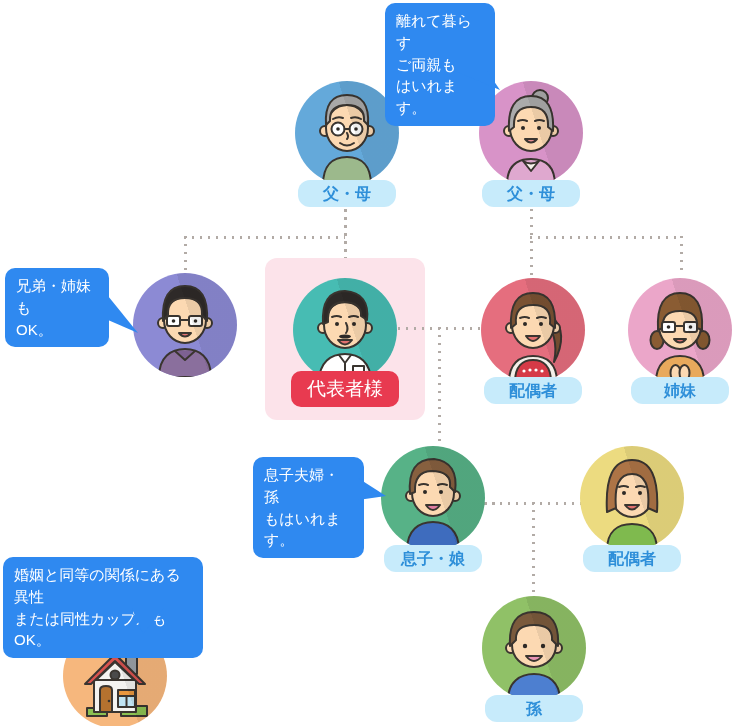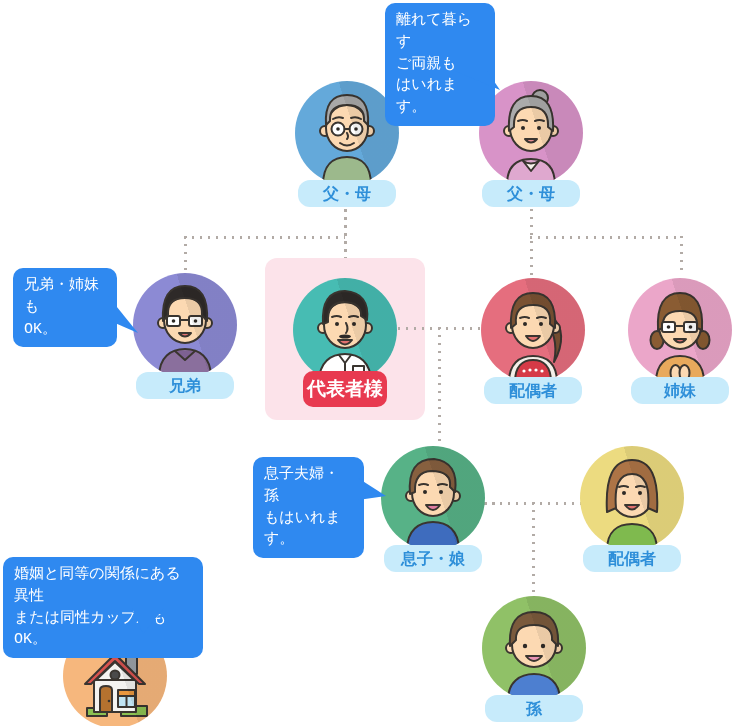--- a/index.html
+++ b/index.html
@@ -20,27 +20,27 @@
   .circle::after{content:"";position:absolute;inset:0;border-radius:50%;
       background:linear-gradient(72deg,rgba(0,0,0,0) 56%,rgba(0,0,0,0.07) 56%);}
   .c-father{background:#64a9da}.c-mother{background:#d893c8}.c-brother{background:#8c8ad4}
   .c-representative{background:#47bcb3}.c-spouse{background:#e56e7e}.c-sister{background:#eba6c9}
   .c-son{background:#57b287}.c-son-spouse{background:#ecdb80}.c-grandson{background:#90c167}
   .c-house{background:#f6b77d}
 
   .pill{position:absolute;left:50%;transform:translateX(-50%);top:99px;width:98px;height:27px;line-height:27px;
       text-align:center;background:#c7ebfb;color:#2e8fd9;font-size:16px;font-weight:bold;border-radius:12px;
       white-space:nowrap;z-index:3;}
-  .badge{position:absolute;left:50%;transform:translateX(-50%);top:93px;width:84px;height:36px;line-height:36px;
-      text-align:center;background:#e83a50;color:#ffffff;font-size:19px;font-weight:bold;border-radius:10px;
+  .badge{position:absolute;left:50%;transform:translateX(-50%);top:93px;width:108px;height:36px;line-height:36px;
+      text-align:center;background:#e83a50;color:#ffffff;font-size:19px;font-weight:normal;border-radius:10px;
       white-space:nowrap;z-index:3;}
 
   
   .bubble{position:absolute;box-sizing:border-box;background:#2f89f0;color:#ffffff;border-radius:10px;
-      padding:7px 11px;font-size:15px;line-height:1.45;white-space:pre-line;z-index:4;font-family:Liberation Mono, monospace;}
+      padding:7px 11px;font-size:15px;line-height:1.45;white-space:pre-line;z-index:4;}
   .tail{position:absolute;z-index:4;}
 
   
   svg.avatar{position:absolute;left:0;top:0;}
   svg.avatar *{stroke-linecap:round;stroke-linejoin:round;}
   .ln{stroke:#3a3530;stroke-width:2;}
   .nf{fill:none;}
   .sk{fill:#fcd9b2;}
 </style>
 </head>
@@ -113,21 +113,20 @@
         <ellipse cx="52" cy="47" rx="21" ry="23" class="sk ln"></ellipse>
         <path d="M30 48 Q28 13 52 13 Q76 13 74 48 L69 42 Q70 25 52 25 Q34 25 35 42 Z" fill="#2e2a28" class="ln"></path>
         <rect x="34" y="43" width="13" height="10" rx="2" fill="#ffffff" class="ln"></rect>
         <rect x="56" y="43" width="13" height="10" rx="2" fill="#ffffff" class="ln"></rect>
         <path d="M47 47 L56 47" class="ln nf"></path>
         <circle cx="40.5" cy="48" r="1.8" fill="#2e2a26"></circle>
           <circle cx="62.5" cy="48" r="1.8" fill="#2e2a26"></circle>
         <path d="M46 60 Q52 67 58 60 Z" fill="#e2716f" class="ln" stroke-width="1.6"></path>
       </svg>
     </div>
-    <div class="pill">兄弟</div>
   </div>
 
   <div class="node" style="left:293px;top:278px">
     <div class="circle c-representative">
       <svg class="avatar" width="104" height="104" viewBox="0 0 104 104">
         <circle cx="30" cy="50" r="5" class="sk ln"></circle>
           <circle cx="74" cy="50" r="5" class="sk ln"></circle>
         <path d="M26 104 C26 84 38 76 52 76 C66 76 78 84 78 104 Z" fill="#ffffff" class="ln"></path>
         <path d="M46 77 L52 85 L58 77" class="ln nf"></path>
           <path d="M52 85 L52 104" class="ln nf" stroke-width="1.5"></path>
@@ -260,21 +259,21 @@
     </div>
   </div>
 
   <div class="bubble" style="left:385px;top:3px;width:110px">離れて暮らす
 ご両親も
 はいれます。</div>
   <svg class="tail" style="left:453px;top:71px" width="50" height="22">
     <polygon points="2,0 34,0 47,19" fill="#2f89f0"></polygon>
   </svg>
 
-  <div class="bubble" style="left:13px;top:268px;width:104px">兄弟・姉妹も
+  <div class="bubble" style="left:5px;top:268px;width:104px">兄弟・姉妹も
 OK。</div>
   <svg class="tail" style="left:108px;top:296px" width="32" height="40">
     <polygon points="0,0 0,24 30,37" fill="#2f89f0"></polygon>
   </svg>
 
   <div class="bubble" style="left:253px;top:457px;width:111px">息子夫婦・孫
 もはいれます。</div>
   <svg class="tail" style="left:358px;top:476px" width="30" height="26">
     <polygon points="0,2 0,24 28,20" fill="#2f89f0"></polygon>
   </svg>

